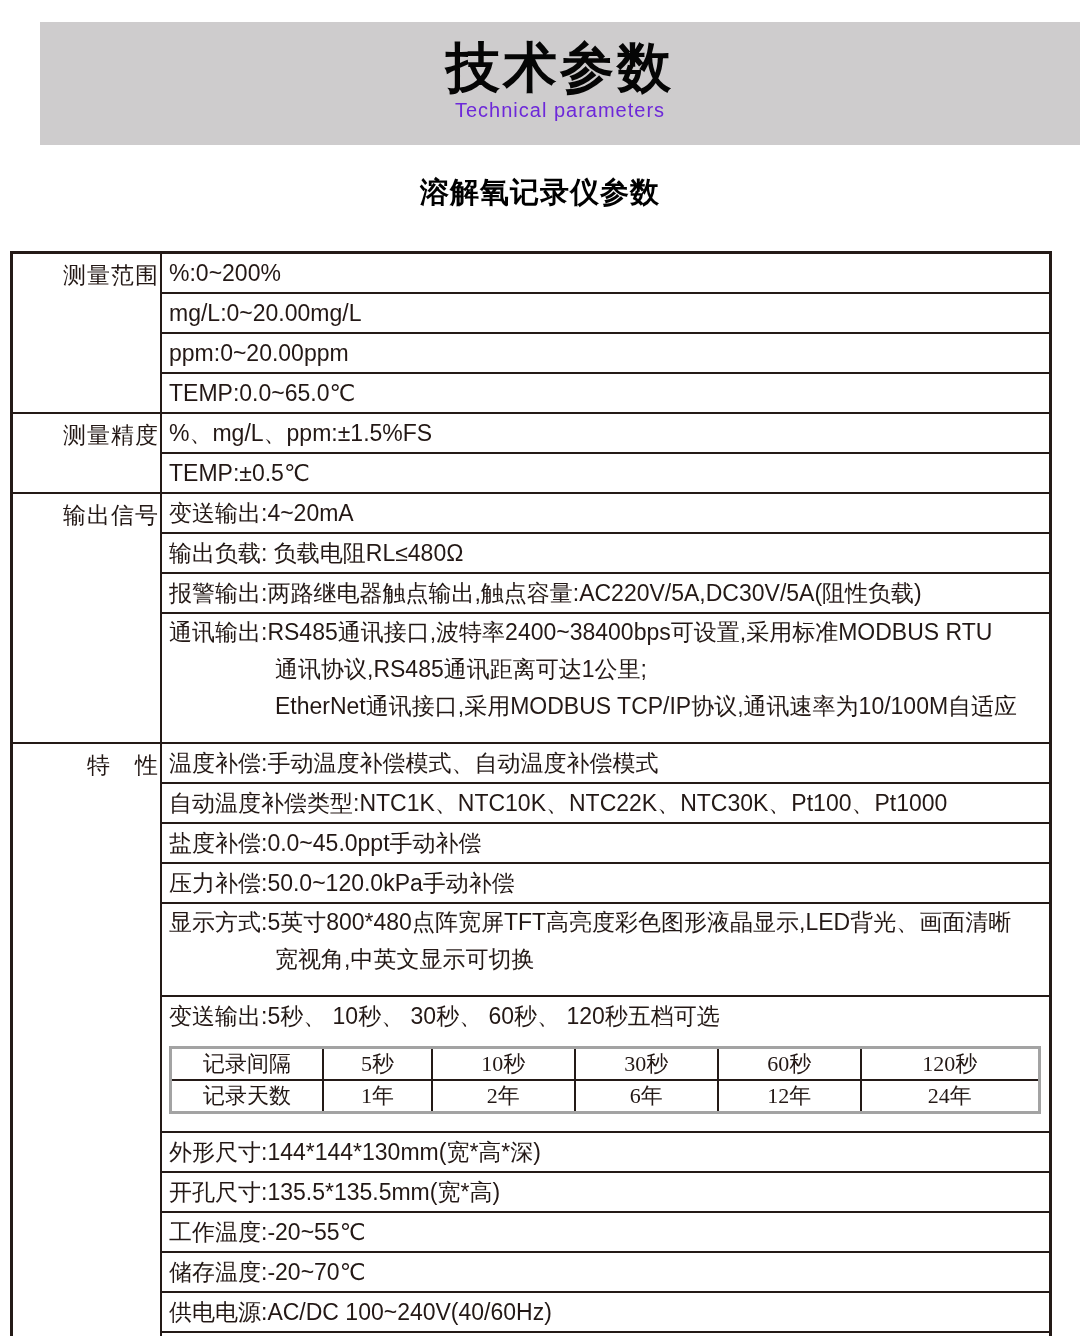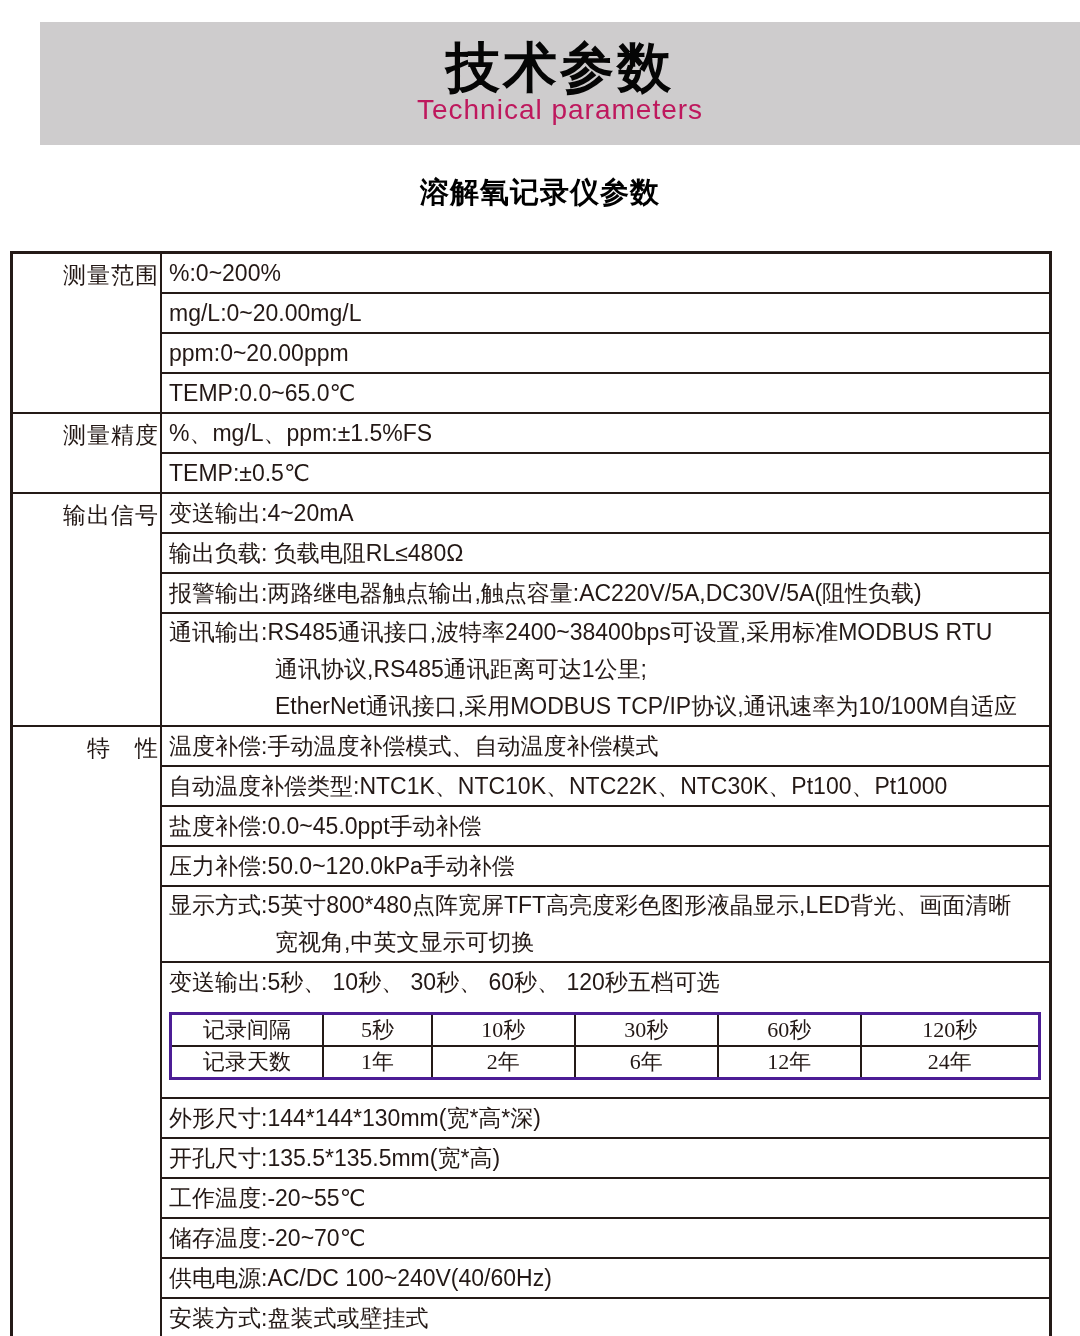--- a/index.html
+++ b/index.html
@@ -11,21 +11,21 @@
   
   .banner{
     margin-top:22px;height:123px;background:#cecccd;
     text-align:center;overflow:hidden;margin-left:40px;
   }
   .banner-title{
     margin-top:16px;font-size:54px;line-height:58px;font-weight:900;
     letter-spacing:3px;color:#050505;
   }
   .banner-sub{
-    font-size:28px;line-height:28px;color:#be185d;letter-spacing:1px;
+    font-size:20px;line-height:28px;color:#6d28d9;letter-spacing:1px;
   }
   
   .section-title{
     margin-top:28px;text-align:center;
     font-size:29px;font-weight:700;color:#000000;letter-spacing:1px;
   }
   
   table.spec{
     margin:38px 0 0 10px;width:1042px;
     border-collapse:collapse;border:3px solid #241a17;
@@ -36,28 +36,28 @@
     font-size:23px;
   }
   td.glabel{
     width:145px;text-align:right;vertical-align:top;
     padding-top:6px;letter-spacing:1px;
   }
   td.val{
     height:36px;vertical-align:middle;
     padding:1px 6px 1px 7px;
   }
-  td.val.multi{padding-top:0;padding-bottom:0;}
+  td.val.multi{padding-top:0;padding-bottom:17px;}
   .ln{line-height:37px;}
   .ln.cont{padding-left:106px;}
   
   td.val.composite{padding-bottom:0;vertical-align:top;}
   table.inner{
     width:872px;margin:11px 0 17px 0;
-    border-collapse:collapse;border:3px solid #4c1d95;
+    border-collapse:collapse;border:3px solid #a3a3a3;
   }
   table.inner td{
     border:2px solid #241a17;height:30px;
     text-align:center;vertical-align:middle;
     font-family:"Liberation Serif","DejaVu Serif",serif;
     font-size:22px;padding:0;
   }
   table.inner td.c0{width:150px;}
 </style>
 </head>

